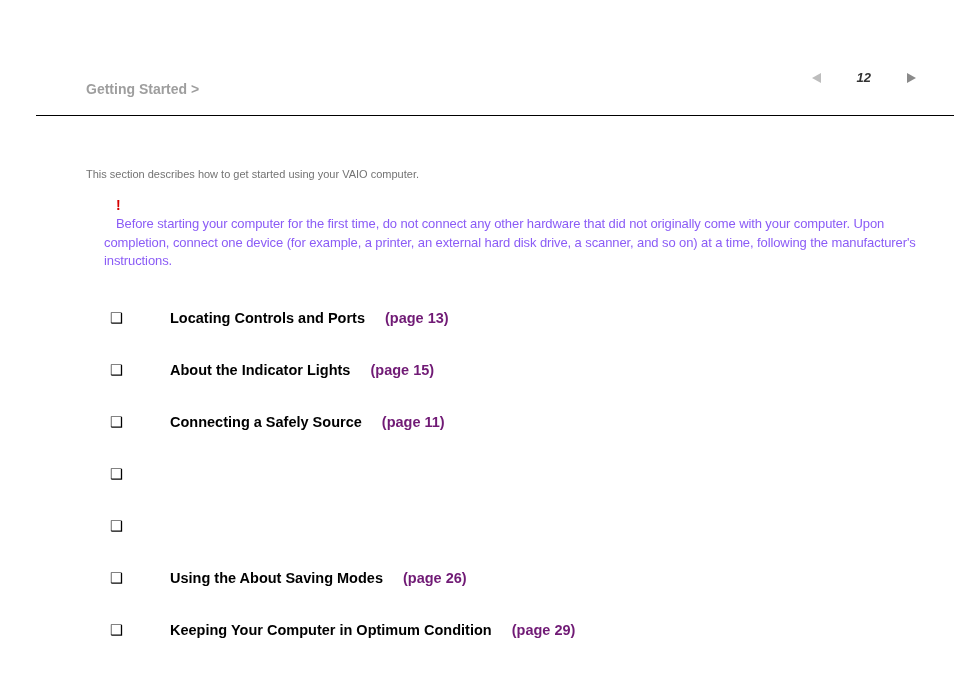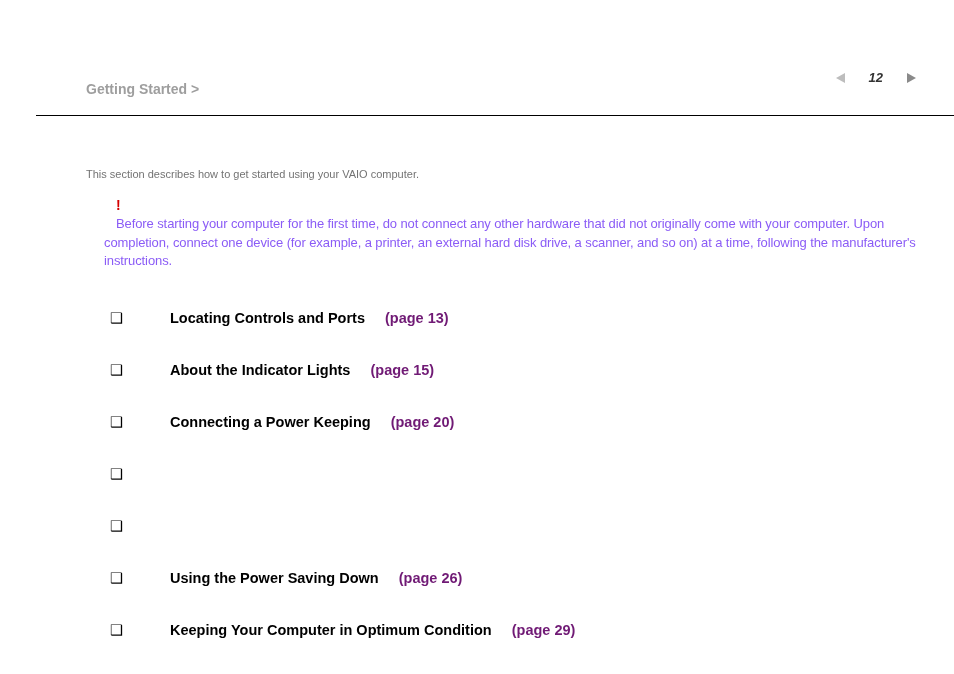--- a/index.html
+++ b/index.html
@@ -19,21 +19,21 @@
     align-items: flex-end;
   }
   .breadcrumb {
     font-size: 14px;
     font-weight: bold;
     color: #9e9e9e;
   }
   .page-nav {
     display: flex;
     align-items: center;
-    gap: 0;
+    gap: 12px;
     padding-right: 6px;
   }
   .tri-left {
     width: 0; height: 0;
     border-top: 5px solid transparent;
     border-bottom: 5px solid transparent;
     border-right: 9px solid #bdbdbd;
     cursor: pointer;
   }
   .tri-right {
@@ -139,34 +139,34 @@
     <li>
       <span class="bullet">❑</span>
       <span>
         <span class="link-label">About the Indicator Lights</span>
         <span class="link-page">(page 15)</span>
       </span>
     </li>
     <li>
       <span class="bullet">❑</span>
       <span>
-        <span class="link-label">Connecting a Power Keeping</span>
-        <span class="link-page">(page 20)</span>
+        <span class="link-label">Connecting a Safely Source</span>
+        <span class="link-page">(page 11)</span>
       </span>
     </li>
     <li>
       <span class="bullet">❑</span>
     </li>
     <li>
       <span class="bullet">❑</span>
     </li>
     <li>
       <span class="bullet">❑</span>
       <span>
-        <span class="link-label">Using the Power Saving Down</span>
+        <span class="link-label">Using the About Saving Modes</span>
         <span class="link-page">(page 26)</span>
       </span>
     </li>
     <li>
       <span class="bullet">❑</span>
       <span>
         <span class="link-label">Keeping Your Computer in Optimum Condition</span>
         <span class="link-page">(page 29)</span>
       </span>
     </li>

